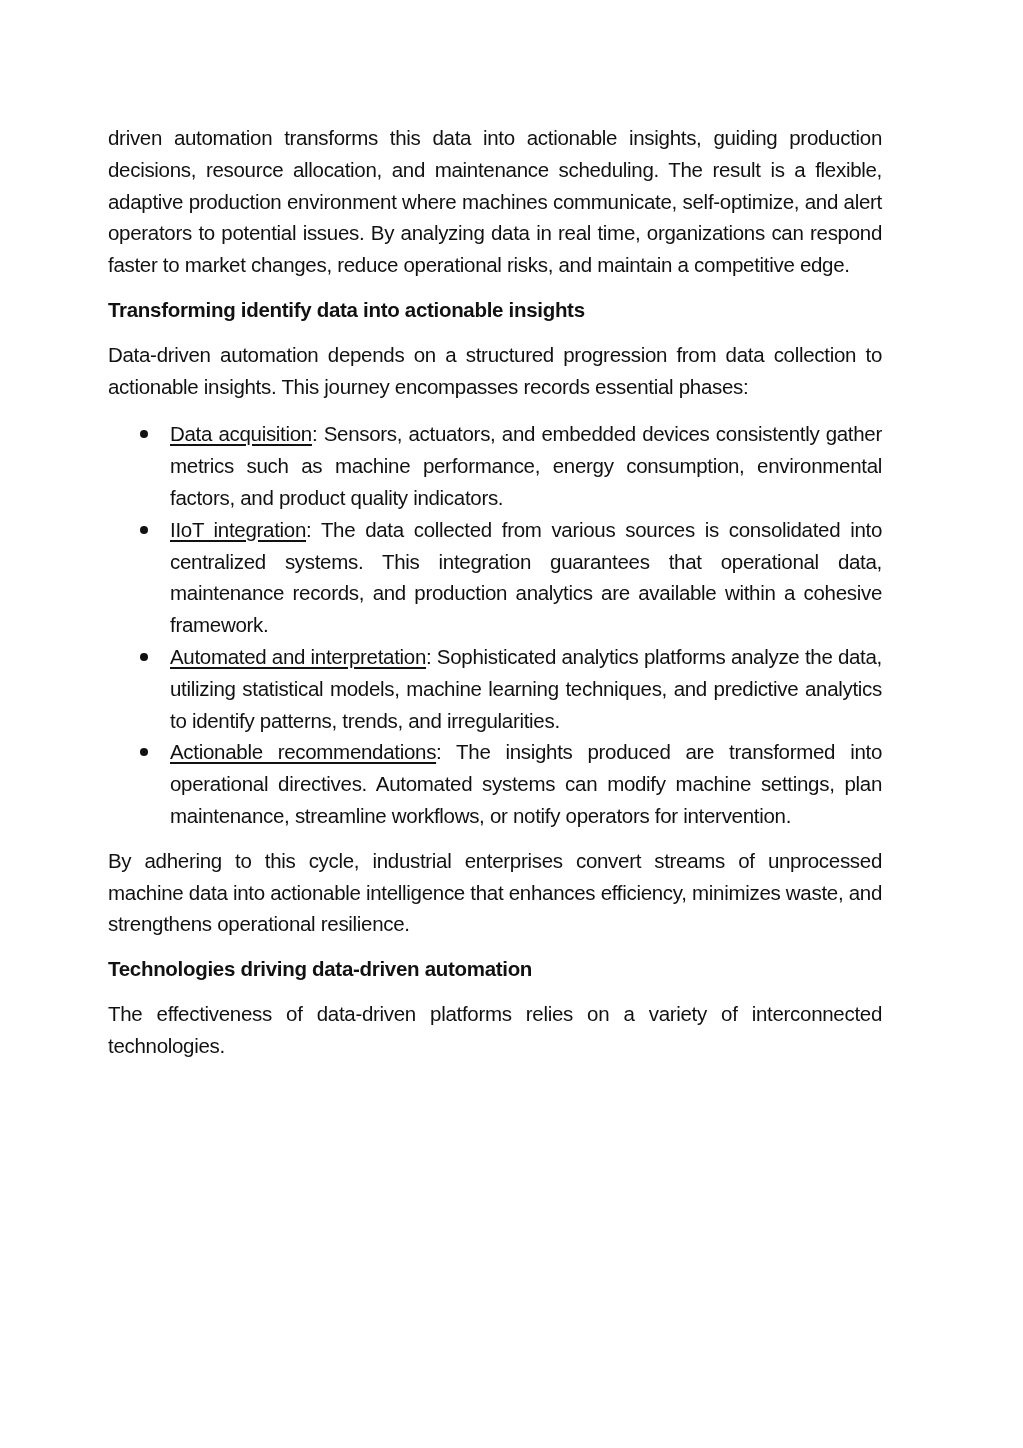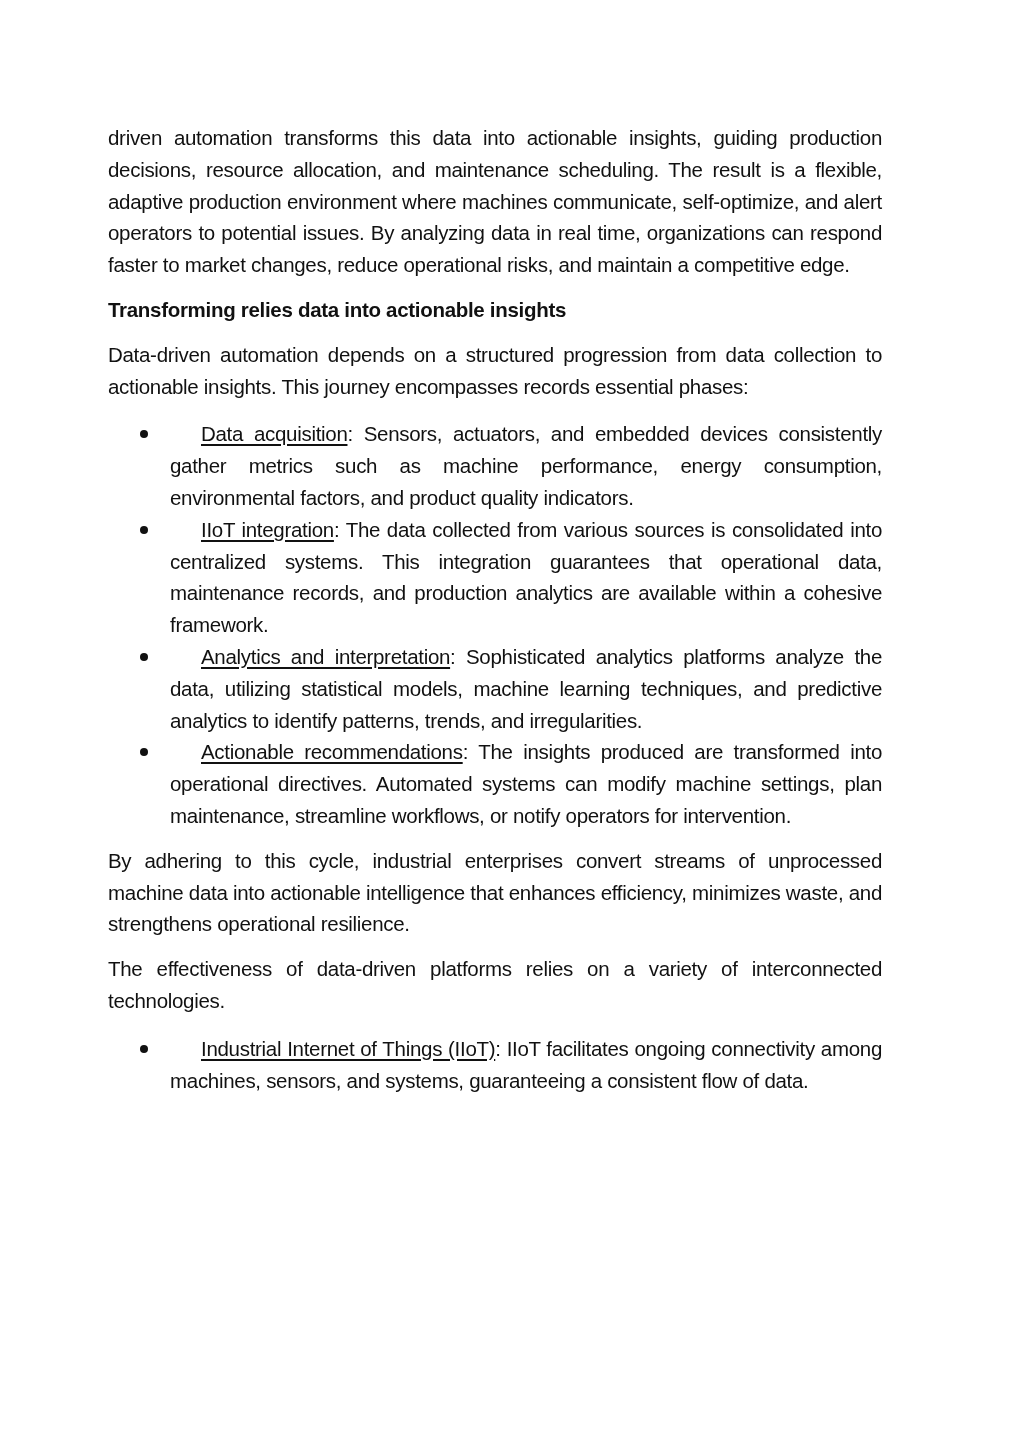--- a/index.html
+++ b/index.html
@@ -51,61 +51,55 @@
     left: 32px;
     top: 12px;
     width: 8px;
     height: 8px;
     border-radius: 50%;
     background: #111111;
   }
   .term {
     text-decoration: underline;
     text-underline-offset: 3px;
-    margin-left: 31px;
   }
   .gap-before-list { margin-bottom: 16px; }
 </style>
 </head>
 <body>
 
 <div class="page">
 
   <p class="para">driven automation transforms this data into actionable insights, guiding production decisions, resource allocation, and maintenance scheduling. The result is a flexible, adaptive production environment where machines communicate, self-optimize, and alert operators to potential issues. By analyzing data in real time, organizations can respond faster to market changes, reduce operational risks, and maintain a competitive edge.</p>
 
   <div>
-    <h2 class="heading">Transforming relies data into actionable insights</h2>
+    <h2 class="heading">Transforming identify data into actionable insights</h2>
     <p class="para gap-before-list">Data-driven automation depends on a structured progression from data collection to actionable insights. This journey encompasses records essential phases:</p>
 
     <ul class="bullets">
       <li>
         <span class="bullet-dot"></span>
         <span class="term">Data acquisition</span><span>: Sensors, actuators, and embedded devices consistently gather metrics such as machine performance, energy consumption, environmental factors, and product quality indicators.</span>
       </li>
       <li>
         <span class="bullet-dot"></span>
         <span class="term">IIoT integration</span><span>: The data collected from various sources is consolidated into centralized systems. This integration guarantees that operational data, maintenance records, and production analytics are available within a cohesive framework.</span>
       </li>
       <li>
         <span class="bullet-dot"></span>
-        <span class="term">Analytics and interpretation</span><span>: Sophisticated analytics platforms analyze the data, utilizing statistical models, machine learning techniques, and predictive analytics to identify patterns, trends, and irregularities.</span>
+        <span class="term">Automated and interpretation</span><span>: Sophisticated analytics platforms analyze the data, utilizing statistical models, machine learning techniques, and predictive analytics to identify patterns, trends, and irregularities.</span>
       </li>
       <li>
         <span class="bullet-dot"></span>
         <span class="term">Actionable recommendations</span><span>: The insights produced are transformed into operational directives. Automated systems can modify machine settings, plan maintenance, streamline workflows, or notify operators for intervention.</span>
       </li>
     </ul>
 
     <p class="para">By adhering to this cycle, industrial enterprises convert streams of unprocessed machine data into actionable intelligence that enhances efficiency, minimizes waste, and strengthens operational resilience.</p>
   </div>
 
   <div>
+    <h2 class="heading">Technologies driving data-driven automation</h2>
     <p class="para gap-before-list">The effectiveness of data-driven platforms relies on a variety of interconnected technologies.</p>
 
-    <ul class="bullets">
-      <li>
-        <span class="bullet-dot"></span>
-        <span class="term">Industrial Internet of Things (IIoT)</span><span>: IIoT facilitates ongoing connectivity among machines, sensors, and systems, guaranteeing a consistent flow of data.</span>
-      </li>
-    </ul>
   </div>
 
 </div>
 
 </body></html>

